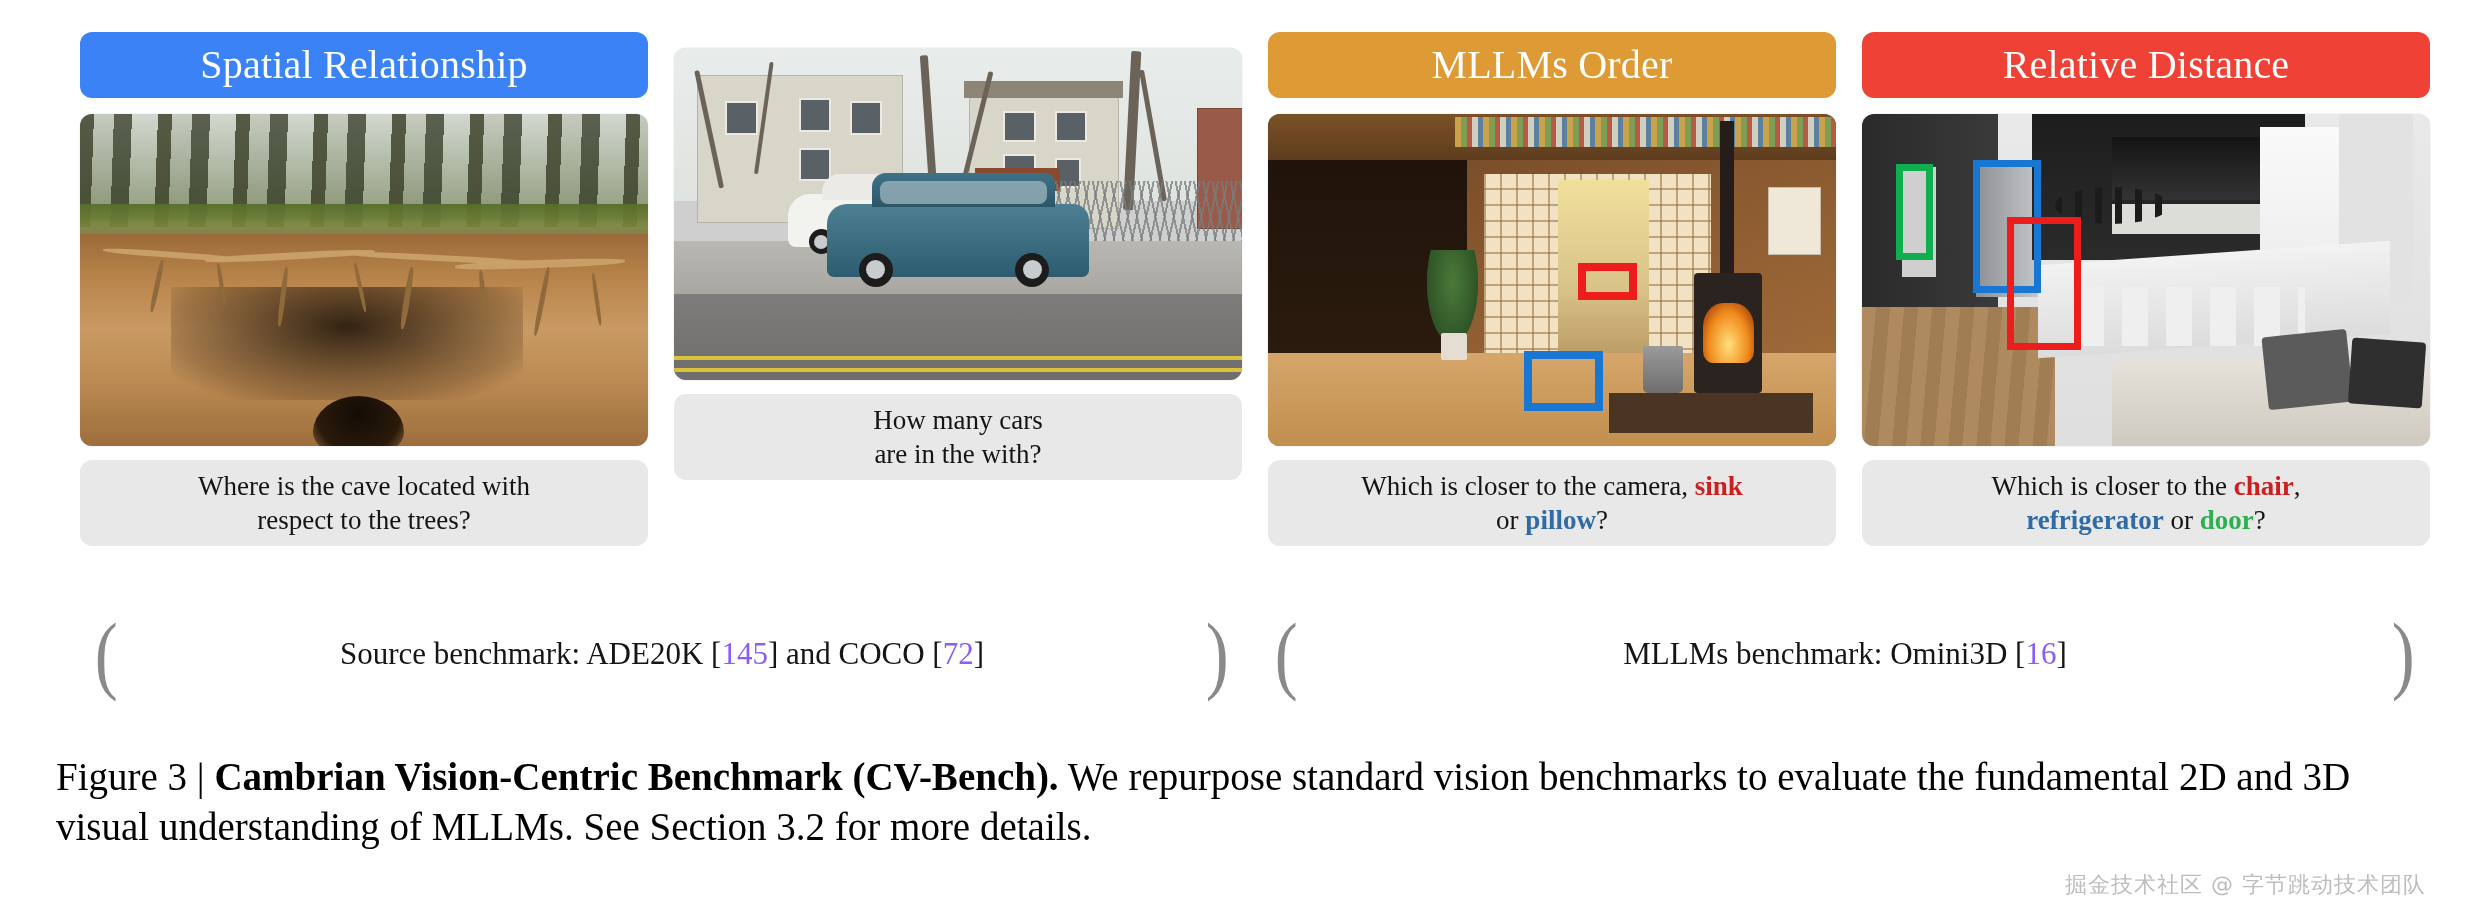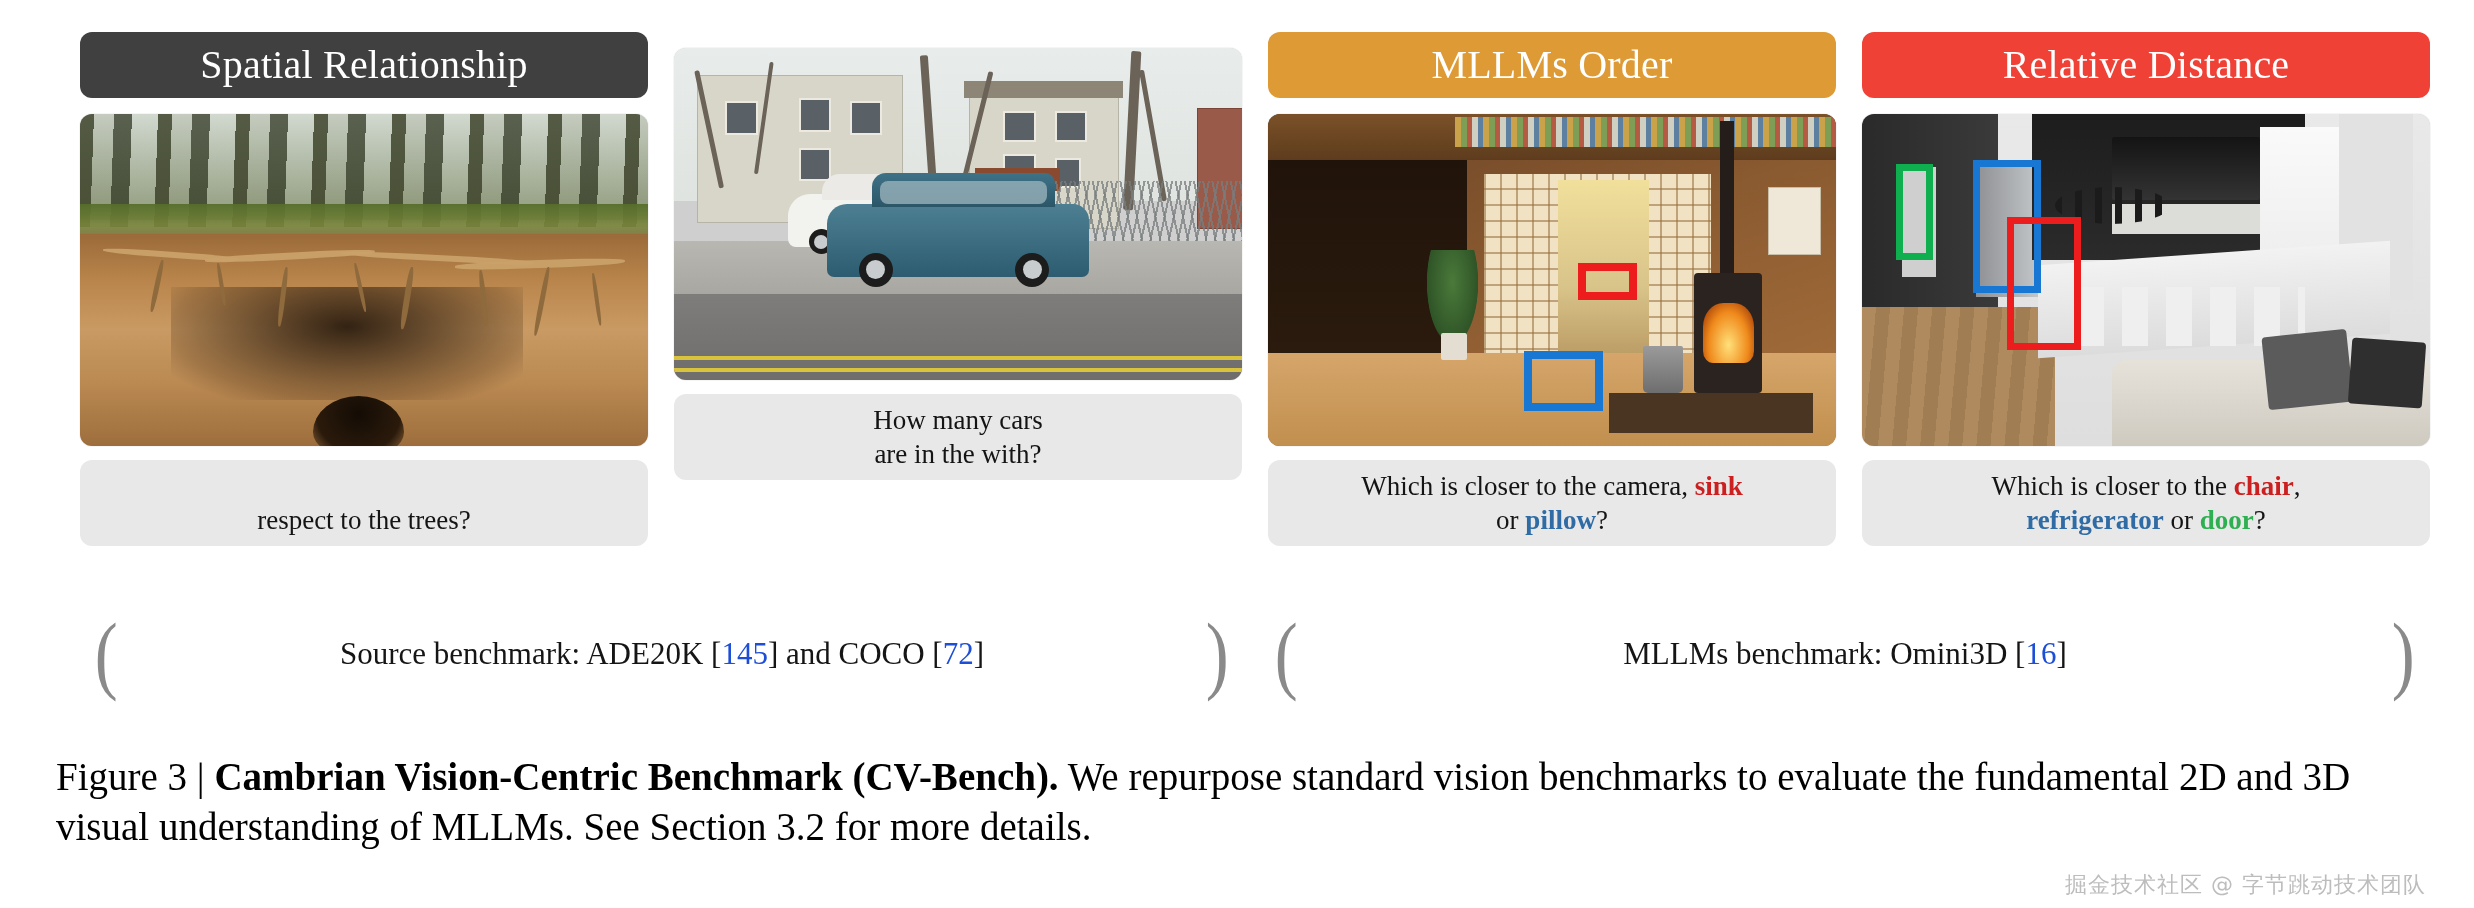--- a/index.html
+++ b/index.html
@@ -128,21 +128,21 @@
   .kw{font-weight:bold;}
   .kw-red{color:#cc1f1f;}
   .kw-blue{color:#2f6ba4;}
   .kw-green{color:#2eaf52;}
 
   
   .srcrow{position:absolute;top:636px;display:flex;align-items:center;}
   .brk{color:#8a8a8a;font-size:86px;line-height:0;font-weight:300;
        font-family:"Liberation Serif","DejaVu Serif",serif;transform:scaleX(.8);}
   .srctext{font-size:31px;color:#151515;padding:0 18px;white-space:nowrap;}
-  .ref{color:#1d4ed8;}
+  .ref{color:#8b5cf6;}
 
   
   .caption{
     position:absolute;left:56px;top:752px;width:2372px;
     font-size:39px;line-height:1.28;color:#000;text-align:left;
   }
   .caption b{font-weight:bold;}
 
   
   .watermark{
@@ -152,21 +152,21 @@
   }
 </style>
 </head>
 <body>
 
 <div class="page">
 
   <div class="cards">
 
     <div class="col">
-      <div class="pill" style="background:#404040;">Spatial Relationship</div>
+      <div class="pill" style="background:#3b82f6;">Spatial Relationship</div>
 
       <div class="photo">
         <div class="scene">
           <div class="s1-sky"></div>
           <div class="s1-trees"></div>
           <div class="s1-trunk" style="left:16%;height:30%;"></div>
           <div class="s1-trunk" style="left:33%;height:31%;width:52px;"></div>
           <div class="s1-trunk" style="left:58%;height:30%;width:48px;"></div>
           <div class="s1-trunk" style="left:76%;height:29%;width:34px;"></div>
           <div class="s1-moss"></div>
@@ -183,21 +183,21 @@
           <div class="rootd" style="left:58%;top:46%;width:6px;height:19%;transform:rotate(9deg);"></div>
           <div class="rootd" style="left:70%;top:47%;width:5px;height:17%;transform:rotate(-6deg);"></div>
           <div class="rootd" style="left:82%;top:46%;width:5px;height:21%;transform:rotate(11deg);"></div>
           <div class="rootd" style="left:90%;top:48%;width:4px;height:16%;transform:rotate(-8deg);"></div>
           <div class="s1-hole"></div>
         </div>
       </div>
 
       <div class="qbox">
         <div class="qtext">
-          <br>
+          <span>Where is the cave located with</span><br>
           <span>respect to the trees?</span>
         </div>
       </div>
     </div>
 
     <div class="col">
 
       <div class="photo">
         <div class="scene">
           <div class="s2-sky"></div>

